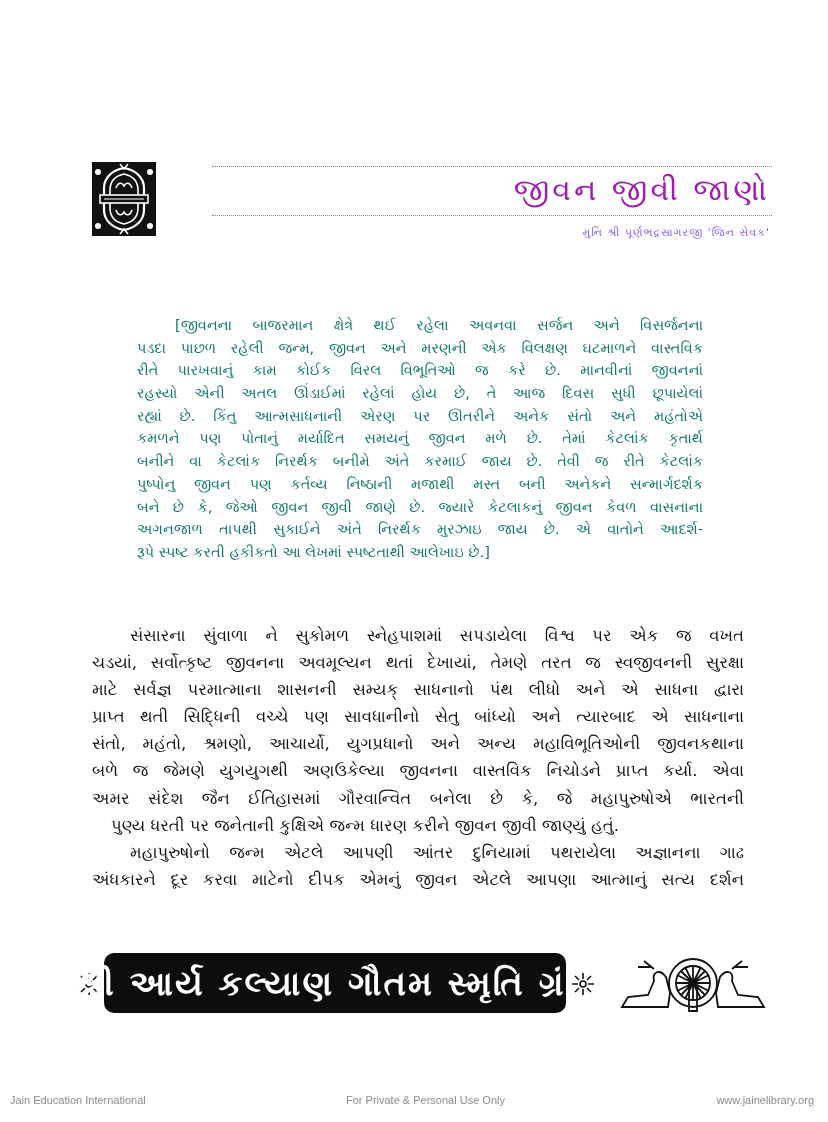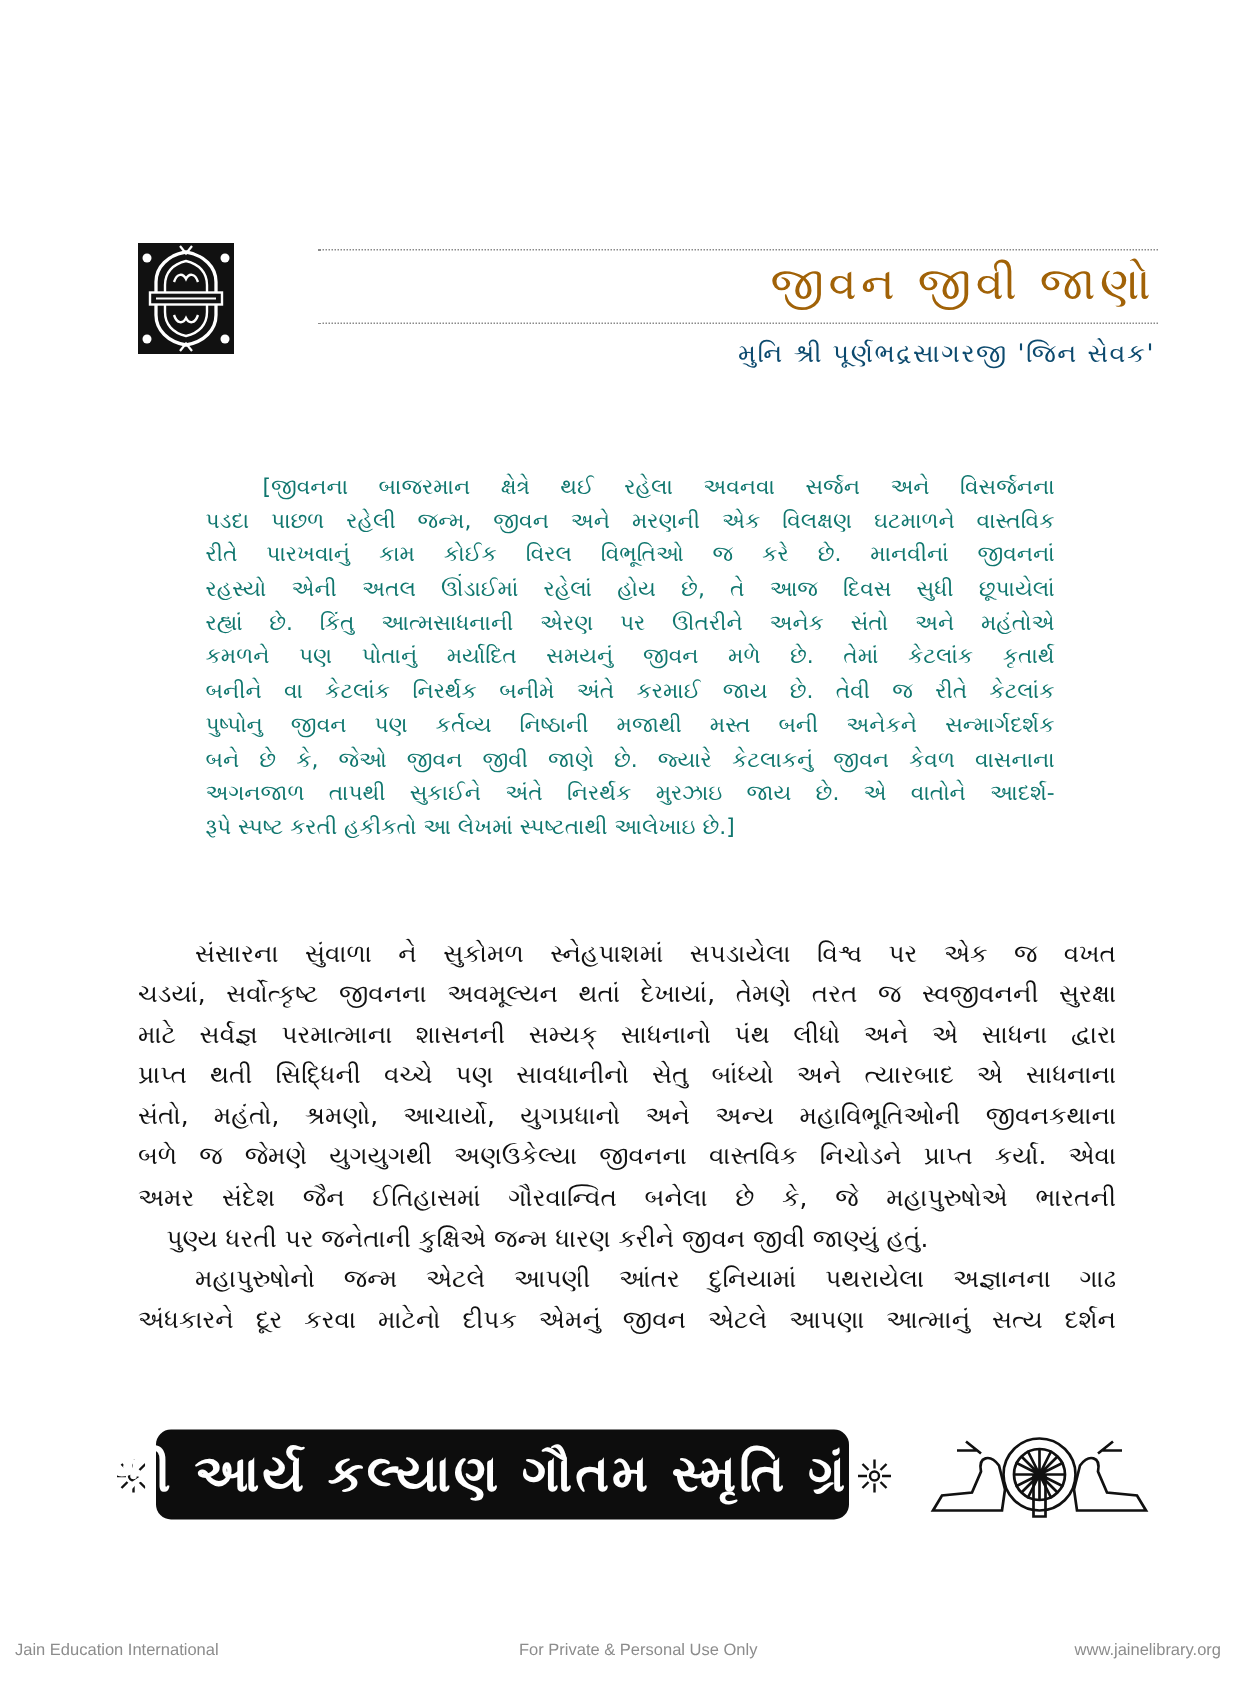--- a/index.html
+++ b/index.html
@@ -11,25 +11,25 @@
     position:absolute; left:92px; top:162px; width:64px; height:74px;
     background:#111; border-radius:2px;
   }
   .ornament svg { width:100%; height:100%; display:block; }
   .rule {
     position:absolute; left:212px; width:560px; height:0;
     border-top:1.5px dotted #8a8a8a;
   }
   .title {
     position:absolute; right:58px; top:172px; font-size:30px; letter-spacing:3px;
-    font-family: "DejaVu Sans", sans-serif; color:#a16207; white-space:nowrap;
+    font-family: "DejaVu Sans", sans-serif; color:#a21caf; white-space:nowrap;
   }
   .author {
-    position:absolute; right:58px; top:226px; font-size:17px; letter-spacing:1px;
-    color:#0c4a6e; white-space:nowrap;
+    position:absolute; right:58px; top:226px; font-size:11px; letter-spacing:1px;
+    color:#8b5cf6; white-space:nowrap;
   }
   .abstract {
     position:absolute; left:137px; top:314px; width:566px;
   }
   .abstract .line {
     height:22.7px; line-height:22.7px; font-size:14.5px; white-space:nowrap;
     text-align:justify; text-align-last:justify; color:#0f766e;
   }
   .abstract .line.first { padding-left:38px; }
   .abstract .line.last { text-align-last:left; }

